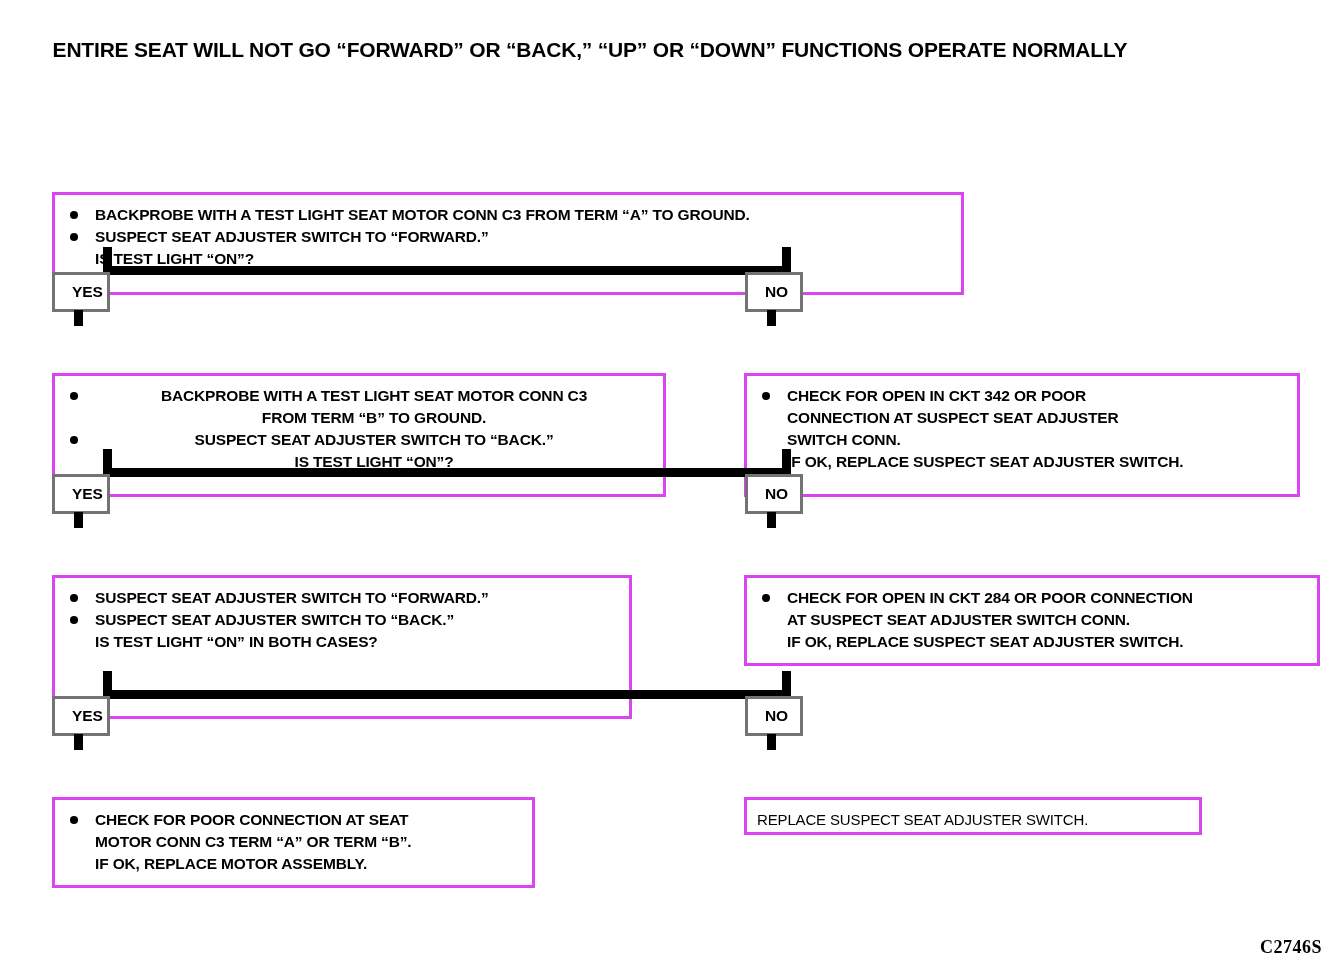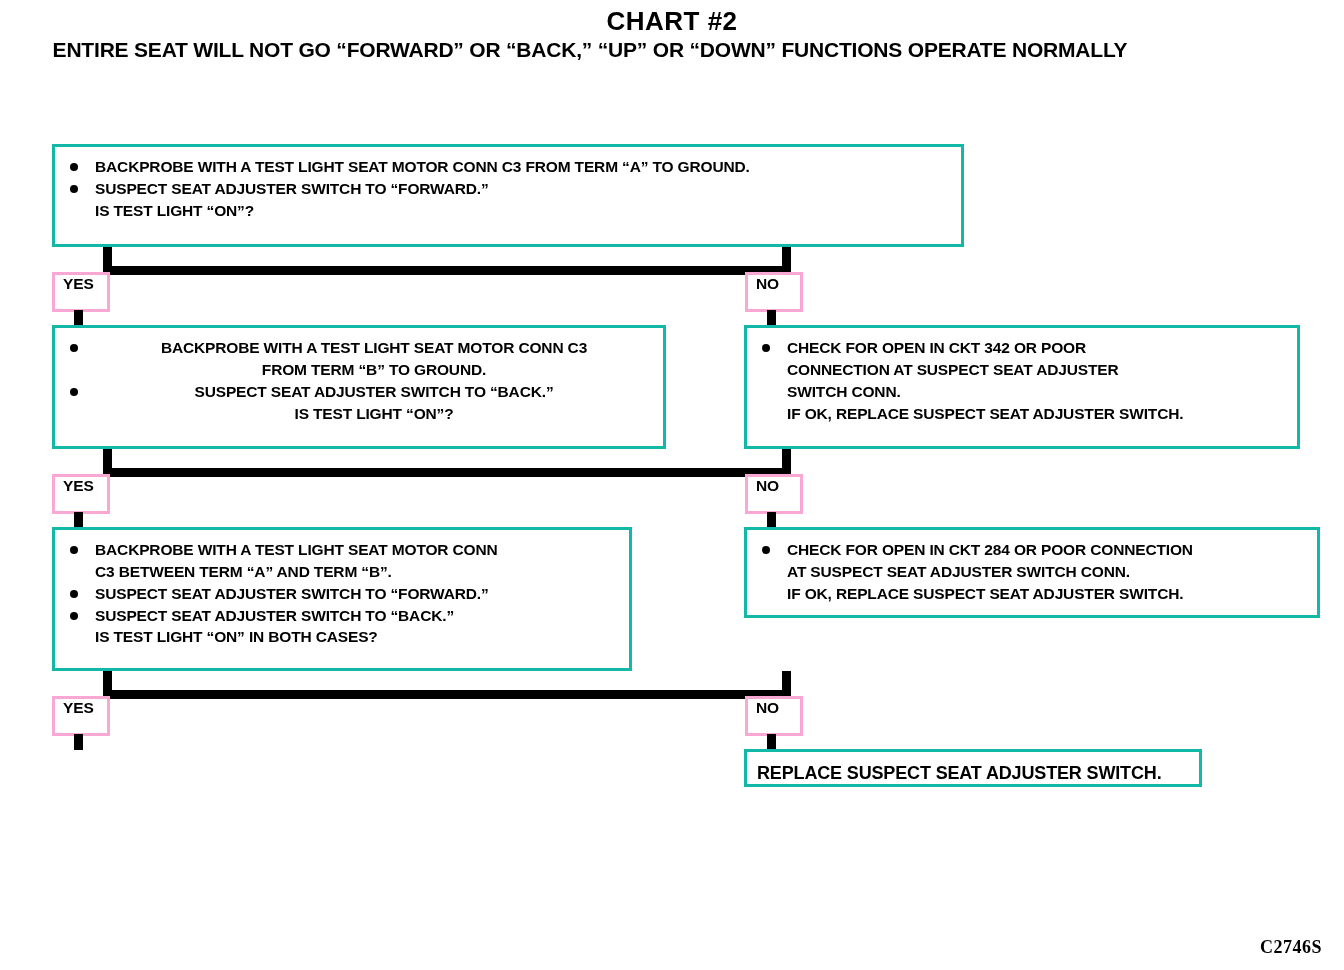--- a/index.html
+++ b/index.html
@@ -25,23 +25,24 @@
     position:absolute;left:0;top:38px;width:1180px;
     text-align:center;
     font-size:21px;font-weight:bold;
     letter-spacing:-0.2px;
     white-space:nowrap;
   }
 
   
   .box{
     position:absolute;
-    border:3px solid #14b8a6;
+    border:3px solid #d946ef;
     background:#fff;
     box-sizing:border-box;
+    margin-top:48px;
   }
 
   
   .stepbox{
     padding:9px 10px 8px 10px;
   }
   .stepbox ul{
     list-style:none;
     margin:0;padding:0;
   }
@@ -61,35 +62,35 @@
     left:5px;top:7px;
     width:8px;height:8px;
     border-radius:50%;
     background:#000;
   }
   
   .plainbox{
     padding:9px 10px;
   }
   .plainbox .line{
-    font-size:18px;font-weight:bold;
+    font-size:15px;font-weight:normal;
     line-height:1.41;letter-spacing:-0.15px;
   }
 
   
   .tag{
     position:absolute;
-    border:3px solid #f9a8d4;
+    border:3px solid #737373;
     background:#fff;
     box-sizing:border-box;
     width:58px;height:40px;
     font-size:15.5px;font-weight:bold;
     letter-spacing:-0.1px;
-    display:flex;align-items:flex-start;
-    padding-left:8px;
+    display:flex;align-items:center;
+    padding-left:17px;
   }
 
   
   .hbar{          
     position:absolute;
     height:9px;
     background:#000;
   }
   .vstub{         
     position:absolute;
@@ -104,21 +105,20 @@
     font-family:Liberation Serif, serif;
     font-size:18px;font-weight:bold;
     letter-spacing:0.5px;
   }
 </style>
 </head>
 <body>
 
 <div id="canvas">
 
-  <div class="title">CHART #2</div>
   <div class="subtitle">ENTIRE SEAT WILL NOT GO “FORWARD” OR “BACK,” “UP” OR “DOWN” FUNCTIONS OPERATE NORMALLY</div>
 
   <div class="box stepbox" style="left:52px;top:144px;width:912px;height:103px;">
     <ul>
       <li class="bullet">BACKPROBE WITH A TEST LIGHT SEAT MOTOR CONN C3 FROM TERM “A” TO GROUND.</li>
       <li class="bullet">SUSPECT SEAT ADJUSTER SWITCH TO “FORWARD.”
 IS TEST LIGHT “ON”?</li>
     </ul>
   </div>
 
@@ -163,22 +163,20 @@
   </div>
   <div class="tag" style="left:745px;top:474px;">
     <span>NO</span>
   </div>
 
   <div class="vstub" style="left:74px;top:512px;height:16px;"></div>
   <div class="vstub" style="left:767px;top:512px;height:16px;"></div>
 
   <div class="box stepbox" style="left:52px;top:527px;width:580px;height:144px;">
     <ul>
-      <li class="bullet">BACKPROBE WITH A TEST LIGHT SEAT MOTOR CONN
-C3 BETWEEN TERM “A” AND TERM “B”.</li>
       <li class="bullet">SUSPECT SEAT ADJUSTER SWITCH TO “FORWARD.”</li>
       <li class="bullet">SUSPECT SEAT ADJUSTER SWITCH TO “BACK.”
 IS TEST LIGHT “ON” IN BOTH CASES?</li>
     </ul>
   </div>
 
   <div class="box stepbox" style="left:744px;top:527px;width:576px;height:91px;">
     <ul>
       <li class="bullet">CHECK FOR OPEN IN CKT 284 OR POOR CONNECTION
 AT SUSPECT SEAT ADJUSTER SWITCH CONN.
@@ -193,20 +191,27 @@
   <div class="tag" style="left:52px;top:696px;">
     <span>YES</span>
   </div>
   <div class="tag" style="left:745px;top:696px;">
     <span>NO</span>
   </div>
 
   <div class="vstub" style="left:74px;top:734px;height:16px;"></div>
   <div class="vstub" style="left:767px;top:734px;height:16px;"></div>
 
+  <div class="box stepbox" style="left:52px;top:749px;width:483px;height:91px;">
+    <ul>
+      <li class="bullet">CHECK FOR POOR CONNECTION AT SEAT
+MOTOR CONN C3 TERM “A” OR TERM “B”.
+IF OK, REPLACE MOTOR ASSEMBLY.</li>
+    </ul>
+  </div>
 
   <div class="box plainbox" style="left:744px;top:749px;width:458px;height:38px;">
     <div class="line">REPLACE SUSPECT SEAT ADJUSTER SWITCH.</div>
   </div>
 
   <div class="code">C2746S</div>
 
 </div>
 
 </body></html>

